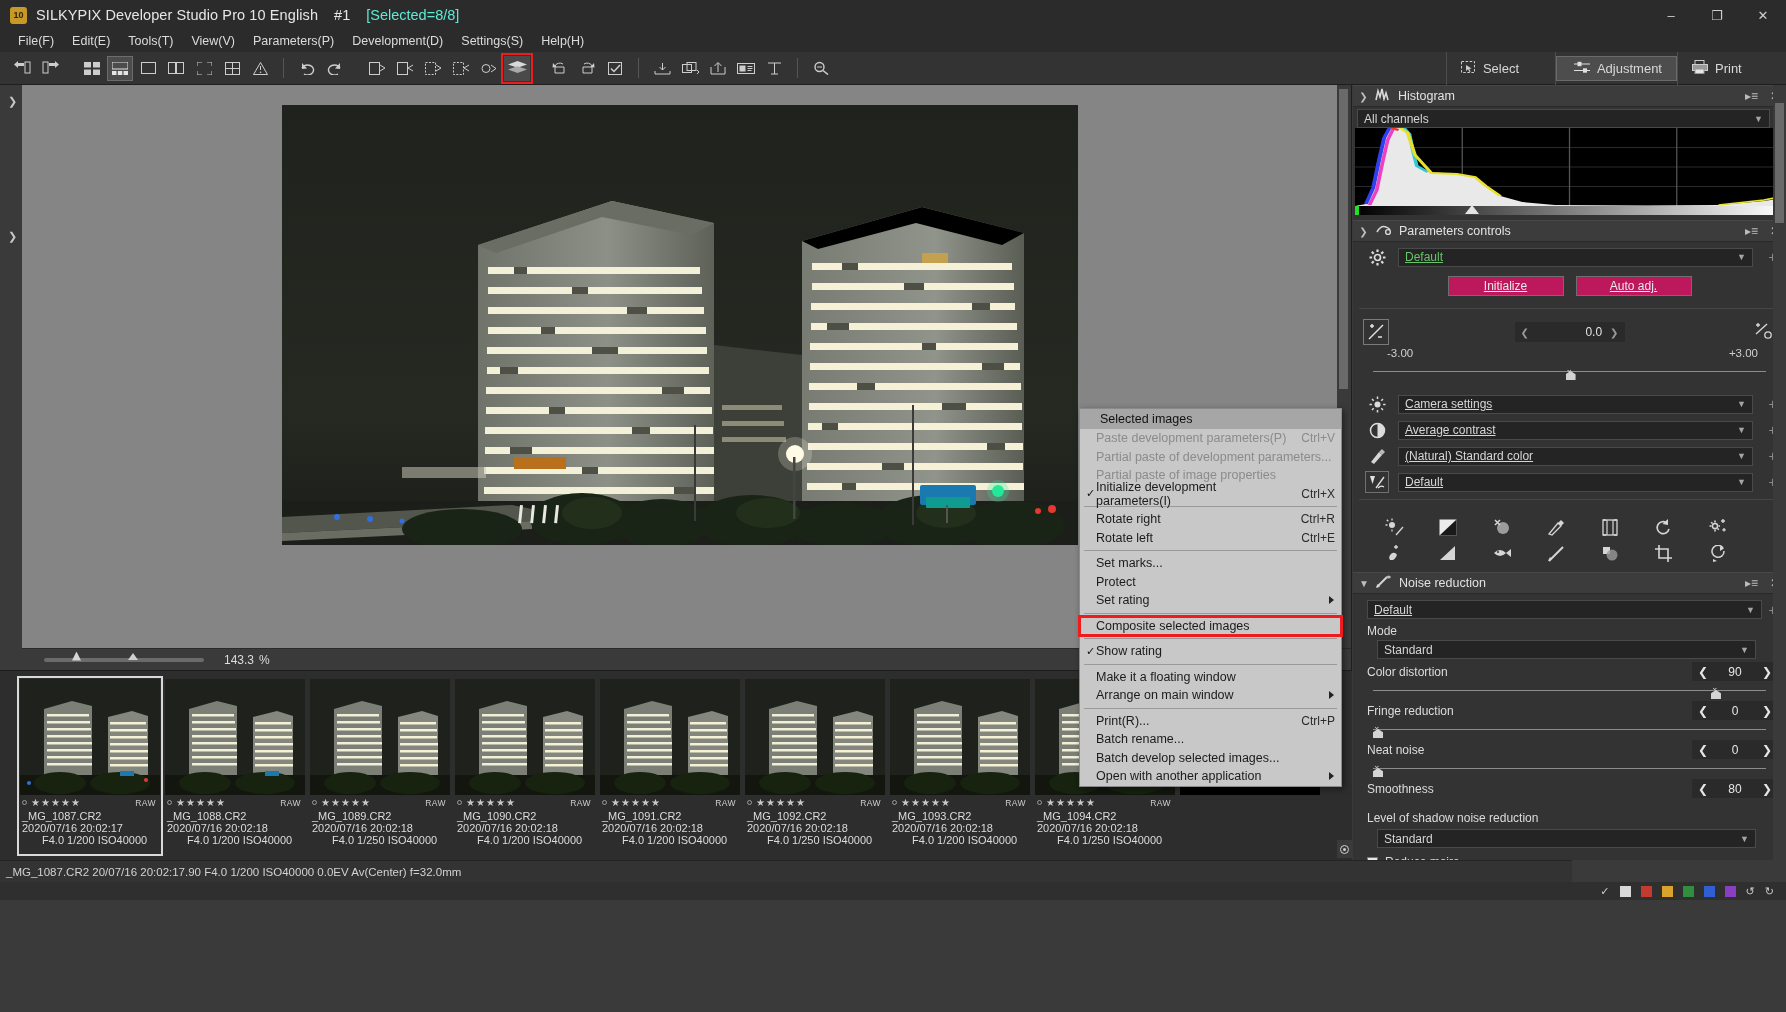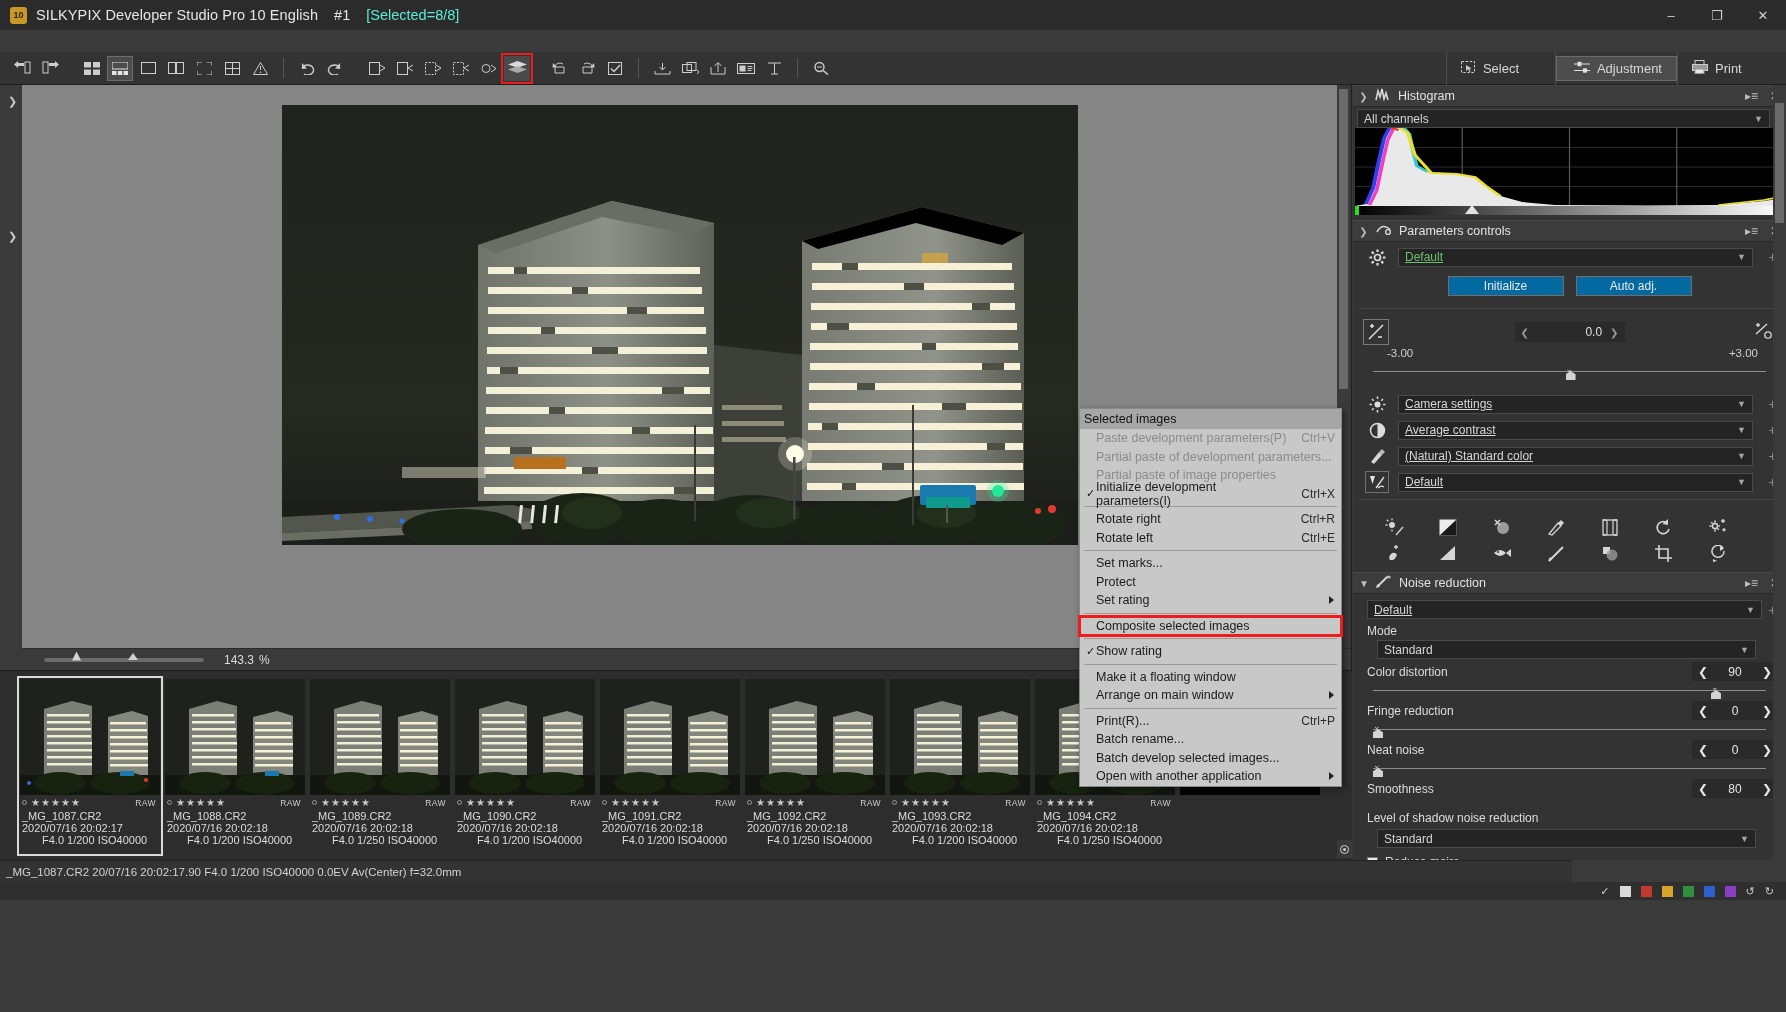--- a/index.html
+++ b/index.html
@@ -89,21 +89,21 @@
   .zs-knob2{position:absolute;left:28px;top:-6px;width:9px;height:9px;background:#d5d5d5;clip-path:polygon(50% 0,100% 100%,0 100%);}
   .zoom-val{margin-left:20px;font-size:12px;color:#dcdcdc;}
 
   
   .ctxmenu{
     position:absolute; left:1079px; top:408px; width:263px;
     background:#c8c8c8; border:1px solid #8a8a8a; color:#1b1b1b;
     font-size:12.5px; z-index:50; box-shadow:2px 2px 6px rgba(0,0,0,.45);
   }
   .ctx-head{
-    background:#a6a6a6; color:#111; padding:3px 0 3px 4px; font-size:12.5px;
+    background:#a6a6a6; color:#111; padding:3px 0 3px 20px; font-size:12.5px;
   }
   .ctx-row{ position:relative; height:18.5px; display:flex; align-items:center; padding-left:16px; padding-right:6px;}
   .ctx-row .lbl{ flex:1; }
   .ctx-row .sc{ color:#2b2b2b; font-size:12px; margin-left:14px;}
   .ctx-row.dis .lbl,.ctx-row.dis .sc{ color:#8b8b8b; }
   .ctx-row .chk{ position:absolute; left:6px; font-size:11px; color:#111;}
   .ctx-row .arrow{ position:absolute; right:7px; width:0;height:0;
       border-top:4px solid transparent;border-bottom:4px solid transparent;border-left:5px solid #222;}
   .ctx-sep{ height:1px; background:#9a9a9a; margin:3px 4px; }
   .ctx-row.marked{ outline:3px solid #ee1c1c; outline-offset:-1px; z-index:3;}
@@ -147,23 +147,23 @@
   .combo .car{ color:#a5a5a5; font-size:9px; }
   .plus{ color:#8d8d8d; font-size:14px; margin-left:5px; width:11px; text-align:center;}
   .histo{ height:78px; background:#000; margin:0 2px; position:relative; }
   .gradbar{ height:9px; margin:0 2px; position:relative;
             background:linear-gradient(to right,#000,#fff); }
   .gradbar .pk{ position:absolute; left:110px; top:-1px; width:0;height:0;
       border-left:7px solid transparent;border-right:7px solid transparent;border-bottom:9px solid #e3e3e3;}
   .gradbar .gr{ position:absolute; left:0; top:0; width:4px;height:9px;background:#24e024;}
   .btnrow{ display:flex; gap:12px; justify-content:center; padding:8px 0 6px; }
   .btn{
-    width:116px; height:20px; background:#0369a1; border:1px solid #6f6f6f;
+    width:116px; height:20px; background:#be185d; border:1px solid #6f6f6f;
     display:flex;align-items:center;justify-content:center;
-    font-size:12px; color:#eaeaea;
+    font-size:12px; color:#eaeaea;text-decoration:underline;
   }
   .evrow{ display:flex; align-items:center; padding:4px 10px 0 10px; gap:10px;}
   .evicon{ width:26px;height:26px;border:1px solid #7a7a7a;display:flex;align-items:center;justify-content:center;color:#ddd;}
   .spin{
     background:#2a2a2a; height:20px; flex:1; display:flex; align-items:center; justify-content:space-between;
     padding:0 6px; font-size:12px; color:#e2e2e2; max-width:110px; margin:0 auto;
   }
   .spin .ar{ color:#9a9a9a; font-size:10px;}
   .spin .vv{ flex:1; text-align:right; padding-right:8px; }
   .rngrow{ display:flex; justify-content:space-between; padding:2px 28px 0 34px; font-size:11.5px; color:#cfcfcf;}
@@ -215,20 +215,30 @@
     <div class="title-text">SILKYPIX Developer Studio Pro 10 English</div>
     <div class="title-sub">#1</div>
     <div class="title-sel">[Selected=8/8]</div>
     <div class="win-ctrls">
       <div class="win-btn">–</div>
       <div class="win-btn">❐</div>
       <div class="win-btn close">✕</div>
     </div>
   </div>
 
+  <div class="menubar">
+    <div class="menu-item">File(F)</div>
+    <div class="menu-item">Edit(E)</div>
+    <div class="menu-item">Tools(T)</div>
+    <div class="menu-item">View(V)</div>
+    <div class="menu-item">Parameters(P)</div>
+    <div class="menu-item">Development(D)</div>
+    <div class="menu-item">Settings(S)</div>
+    <div class="menu-item">Help(H)</div>
+  </div>
 
   <div class="toolbar">
     <div style="width:8px"></div>
     <div class="tb-btn">
       <svg width="17" height="14" viewBox="0 0 17 14">
           <path d="M10 2 L4 2 L4 0 L0 3.5 L4 7 L4 5 L10 5 Z" fill="#cdcdcd"></path>
           <rect x="11" y="1" width="5" height="11" fill="none" stroke="#cdcdcd"></rect>
         </svg>
     </div>
     <div class="tb-btn">

